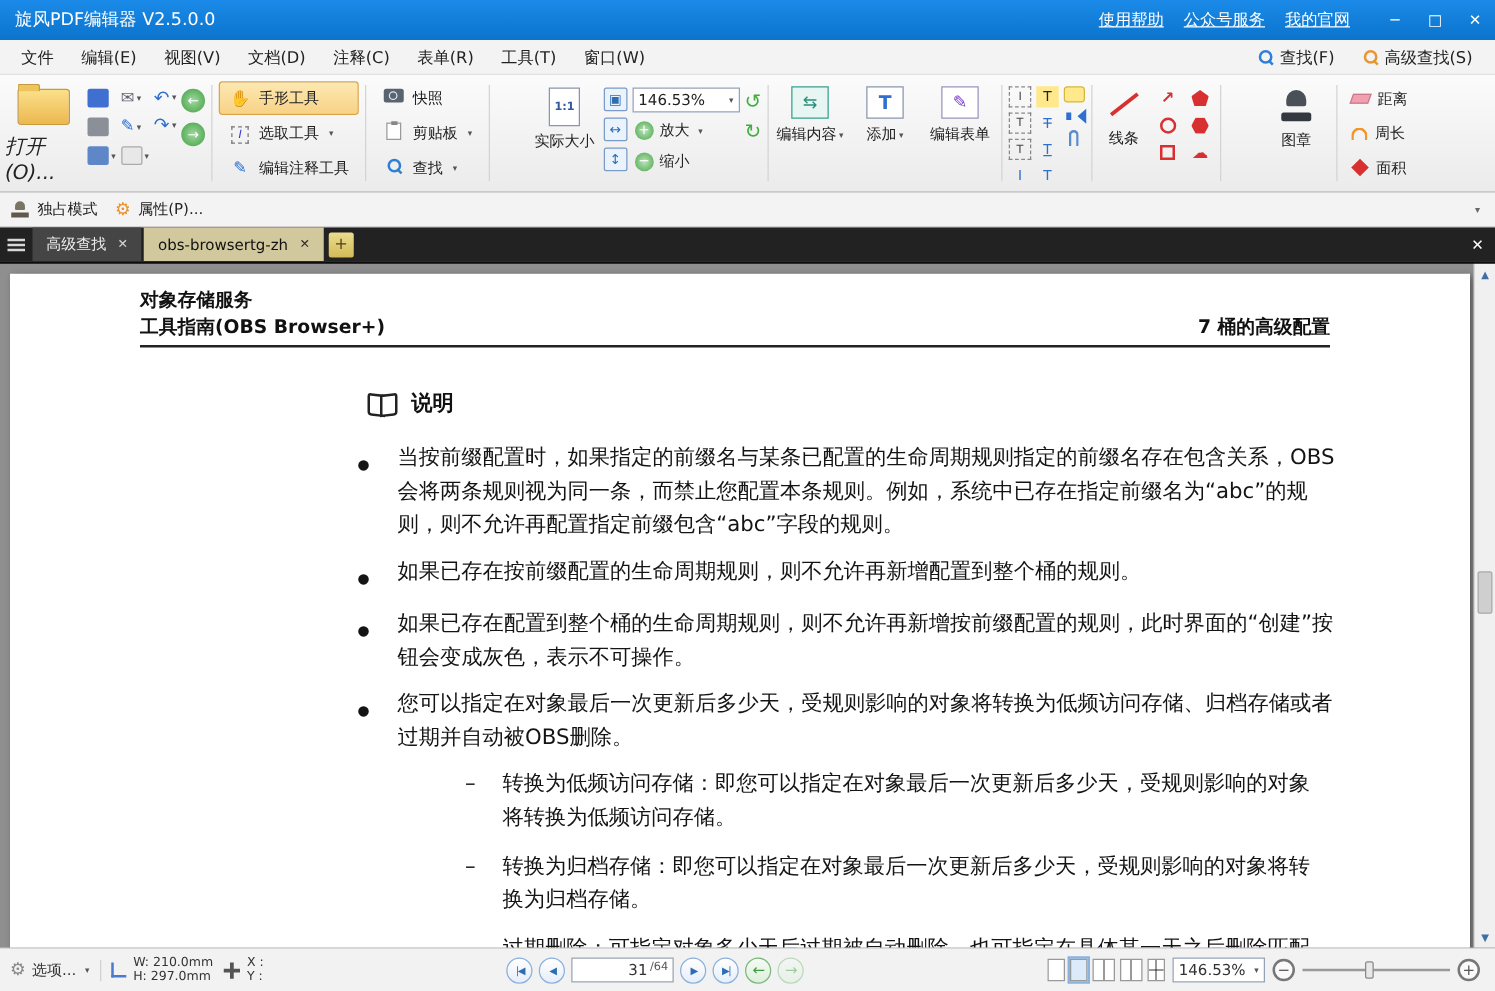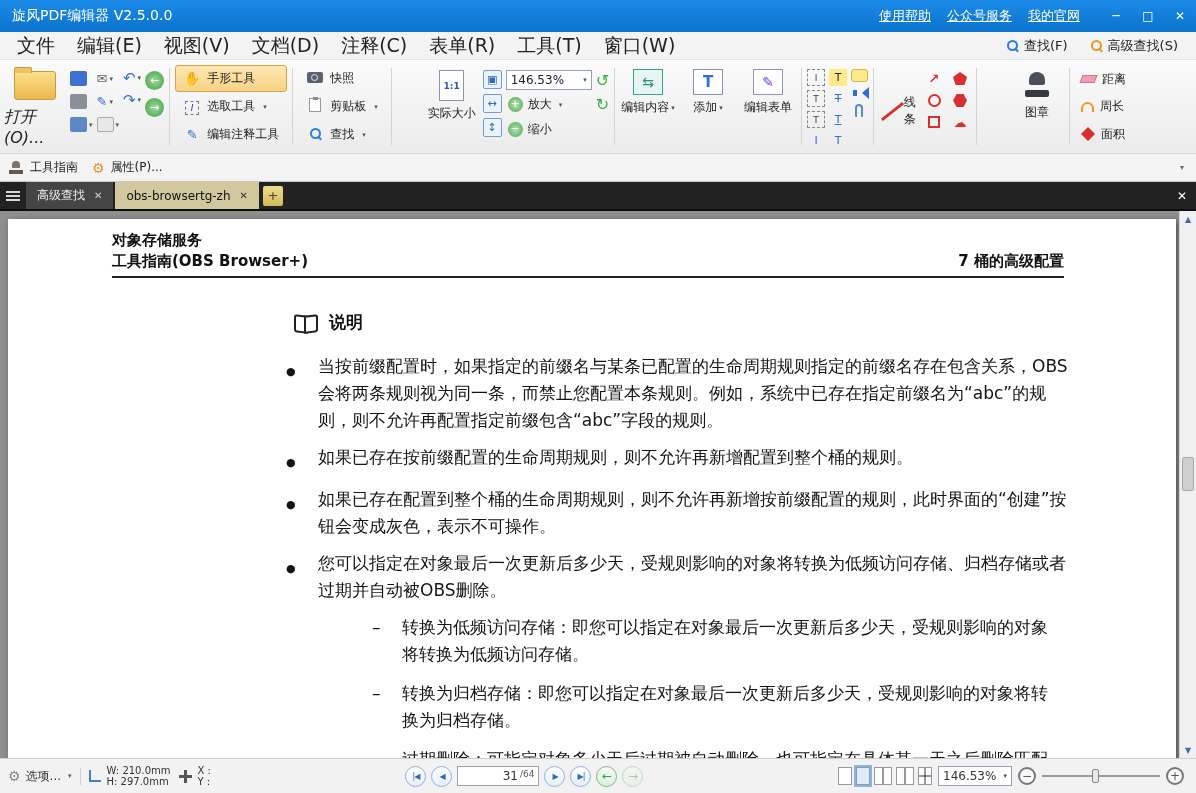--- a/index.html
+++ b/index.html
@@ -10,21 +10,21 @@
   
   .titlebar { height:32px; flex:0 0 auto; background:linear-gradient(#1b8ae8,#0b74cd); color:#fff; display:flex; align-items:center; padding-left:12px; }
   .tb-title { font-size:14px; }
   .tb-links { margin-left:auto; display:flex; gap:16px; font-size:13px; }
   .tb-links span { text-decoration:underline; cursor:pointer; }
   .winbtns { display:flex; margin-left:20px; }
   .winbtn { width:32px; height:32px; display:flex; align-items:center; justify-content:center; font-size:12px; }
 
   
   .menubar { height:28px; flex:0 0 auto; background:#f3f3f3; border-bottom:1px solid #e2e2e2; display:flex; align-items:center; padding:0 6px; }
-  .menu-item { padding:4px 11px; font-size:19px; }
+  .menu-item { padding:4px 11px; font-size:13px; }
   .menu-right { margin-left:auto; display:flex; align-items:center; gap:6px; padding-right:4px; }
   .menu-btn { display:flex; align-items:center; gap:5px; padding:3px 8px; font-size:13px; }
   .mag { width:13px; height:13px; position:relative; display:inline-block; }
   .mag::before { content:""; position:absolute; width:7px; height:7px; border:2px solid #2f7fd6; border-radius:50%; left:1px; top:1px; }
   .mag::after { content:""; position:absolute; width:5px; height:2px; background:#2f7fd6; transform:rotate(45deg); left:8px; top:10px; }
   .mag.orange::before { border-color:#e8962f; } .mag.orange::after { background:#e8962f; }
 
   
   .toolbar { height:94px; flex:0 0 auto; background:linear-gradient(#fbfbfb,#ebebeb); border-bottom:1px solid #d6d6d6; display:flex; align-items:stretch; padding:3px 4px; gap:4px; }
   .sep { width:1px; background:#d4d4d4; margin:5px 1px; flex:0 0 aupx; }
@@ -71,21 +71,21 @@
   .tcol { display:flex; flex-direction:column; gap:4px; }
   .tic { width:18px; height:17px; display:flex; align-items:center; justify-content:center; font-size:11px; color:#2f6fd0; }
   .tic.dash { border:1px dashed #888; color:#444; font-size:9px; }
   .tic.strike { text-decoration:line-through; } .tic.under { text-decoration:underline; }
   .tic.hi { background:#ffe98a; color:#222; }
   .bubble { width:17px; height:13px; background:#ffe98a; border:1px solid #d6b63e; border-radius:3px; }
   .spk { width:17px; height:14px; position:relative; }
   .spk::before { content:""; position:absolute; left:2px; top:4px; width:4px; height:6px; background:#2f6fd0; }
   .spk::after { content:""; position:absolute; left:5px; top:1px; border:6px solid transparent; border-right:7px solid #2f6fd0; }
   .pclip { width:8px; height:13px; border:2px solid #5a8ad0; border-radius:4px 4px 1px 1px; border-bottom:none; margin-left:4px; }
-  .shapesA { width:40px; display:flex; flex-direction:row; align-items:center; gap:8px; padding-top:9px; font-size:12px; }
+  .shapesA { width:40px; display:flex; flex-direction:column; align-items:center; gap:8px; padding-top:9px; font-size:12px; }
   .redline { width:26px; height:22px; position:relative; }
   .redline::before { content:""; position:absolute; left:0px; top:10px; width:27px; height:3px; background:#d83030; transform:rotate(-38deg); }
   .scol { display:flex; flex-direction:column; gap:9px; padding-top:9px; align-items:center; width:22px; }
   .rglyph { color:#d83030; font-size:13px; font-weight:bold; line-height:13px; }
   .rc { width:13px; height:13px; border:2px solid #d83030; border-radius:50%; }
   .rs { width:12px; height:12px; border:2px solid #d83030; }
   .rp { width:14px; height:13px; background:#d83030; clip-path:polygon(50% 0,100% 38%,82% 100%,18% 100%,0 38%); }
   .rh { width:14px; height:13px; background:#d83030; clip-path:polygon(25% 0,75% 0,100% 50%,75% 100%,25% 100%,0 50%); }
   .stampico { width:30px; height:30px; position:relative; }
   .stampico::before { content:""; position:absolute; left:7px; top:2px; width:16px; height:13px; background:#4a4f58; border-radius:8px 8px 2px 2px; }
@@ -407,21 +407,21 @@
       <div class="mrow">
         <span class="areai"></span>
         <span>面积</span>
       </div>
     </div>
   </div>
 
   <div class="toolbar2">
     <div class="t2item">
       <span class="ministamp"></span>
-      <span>工具指南</span>
+      <span>独占模式</span>
     </div>
     <div class="t2item">
       <span class="gear">⚙</span>
       <span>属性(P)...</span>
     </div>
     <span class="t2more">▾</span>
   </div>
 
   <div class="tabbar">
     <span class="burger">

